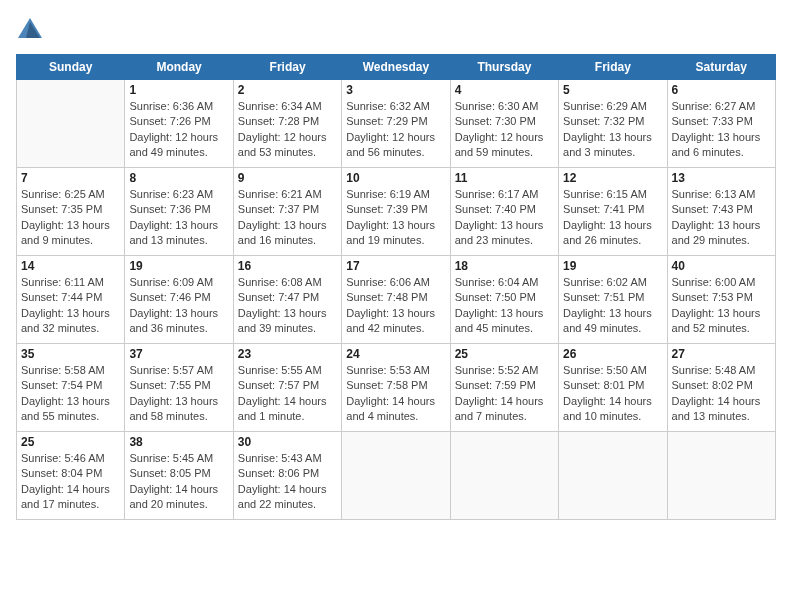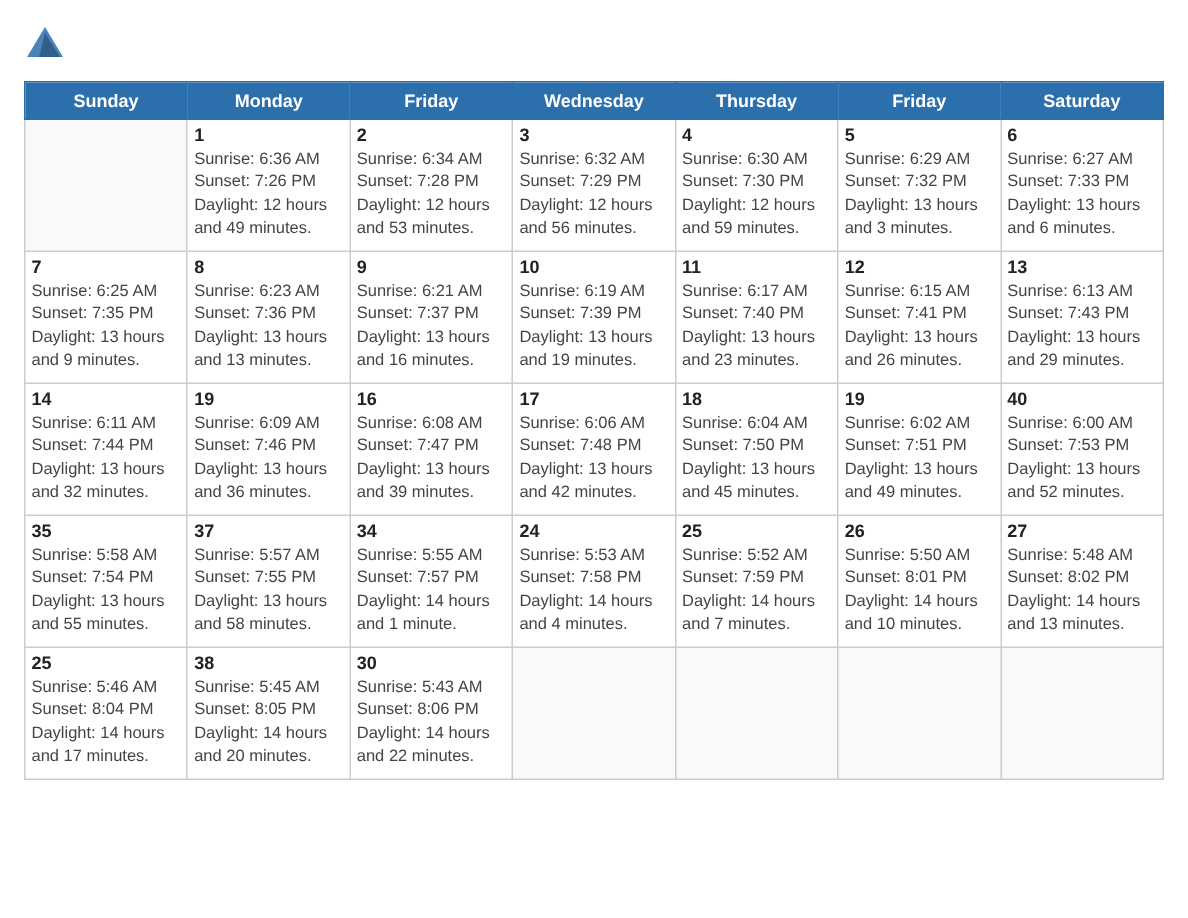--- a/index.html
+++ b/index.html
@@ -223,21 +223,21 @@
         <tr>
           <td>
             <span class="day-num">35</span>
             <div class="day-info">Sunrise: 5:58 AM<br>Sunset: 7:54 PM<br>Daylight: 13 hours and 55 minutes.</div>
           </td>
           <td>
             <span class="day-num">37</span>
             <div class="day-info">Sunrise: 5:57 AM<br>Sunset: 7:55 PM<br>Daylight: 13 hours and 58 minutes.</div>
           </td>
           <td>
-            <span class="day-num">34</span>
+            <span class="day-num">23</span>
             <div class="day-info">Sunrise: 5:55 AM<br>Sunset: 7:57 PM<br>Daylight: 14 hours and 1 minute.</div>
           </td>
           <td>
             <span class="day-num">24</span>
             <div class="day-info">Sunrise: 5:53 AM<br>Sunset: 7:58 PM<br>Daylight: 14 hours and 4 minutes.</div>
           </td>
           <td>
             <span class="day-num">25</span>
             <div class="day-info">Sunrise: 5:52 AM<br>Sunset: 7:59 PM<br>Daylight: 14 hours and 7 minutes.</div>
           </td>

